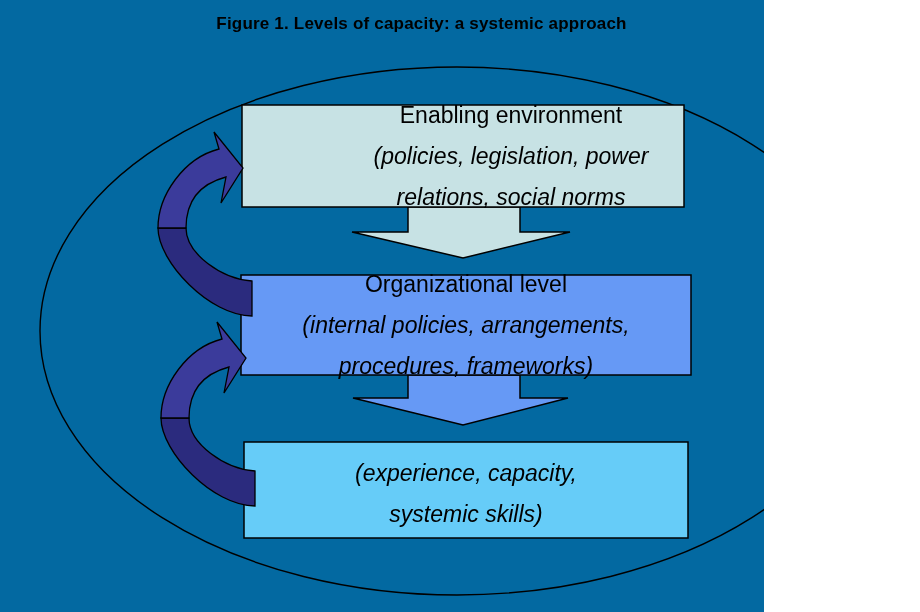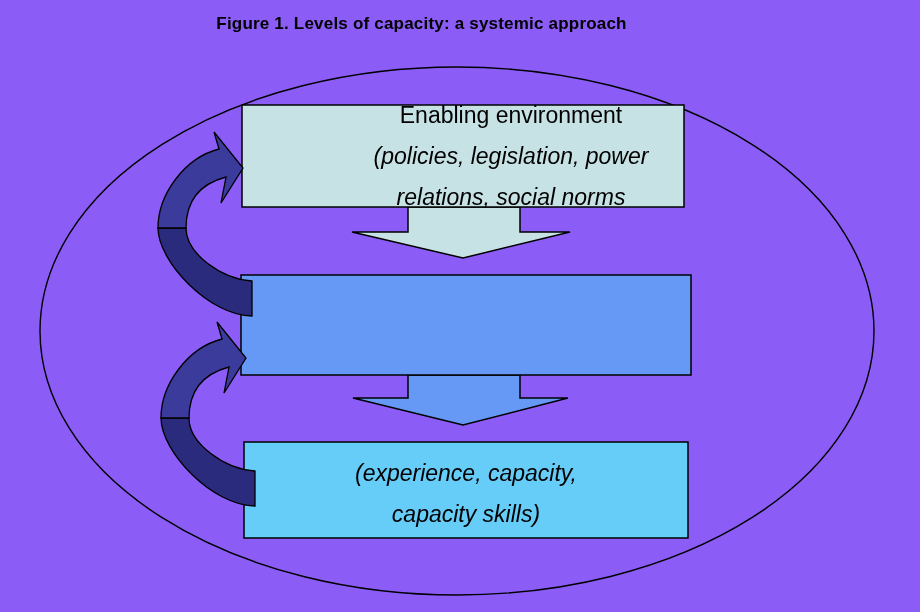--- a/index.html
+++ b/index.html
@@ -3,23 +3,23 @@
 <meta charset="utf-8">
 <style>
   html, body {
     margin: 0;
     padding: 0;
     background: #ffffff;
     font-family: "Liberation Sans", sans-serif;
   }
   .stage {
     position: relative;
-    width: 920px;
+    width: 764px;
     height: 612px;
-    background: #8b5cf6;
+    background: #0369a1;
     overflow: hidden;
   }
   .figure-title {
     position: absolute;
     top: 14px;
     left: 0;
     width: 843px;
     text-align: center;
     font-size: 17px;
     font-weight: bold;
@@ -85,19 +85,24 @@
       <path d="M158,228 C158,195 184,158 219,149 L214,132 L243,168 L221,203 L226,177 C196,185 186,205 186,228 Z" stroke="#000000" stroke-width="1.3" stroke-linejoin="miter" fill="#3b3b9b"></path>
     </g>
   </svg>
 
   <div class="box-text box1-text">
     <div class="heading">Enabling environment</div>
     <div class="detail">(policies, legislation, power</div>
     <div class="detail">relations, social norms</div>
   </div>
 
+  <div class="box-text box2-text">
+    <div class="heading">Organizational level</div>
+    <div class="detail">(internal policies, arrangements,</div>
+    <div class="detail">procedures, frameworks)</div>
+  </div>
 
   <div class="box-text box3-text">
     <div class="detail">(experience, capacity,</div>
-    <div class="detail">capacity skills)</div>
+    <div class="detail">systemic skills)</div>
   </div>
 
 </div>
 
 </body></html>

